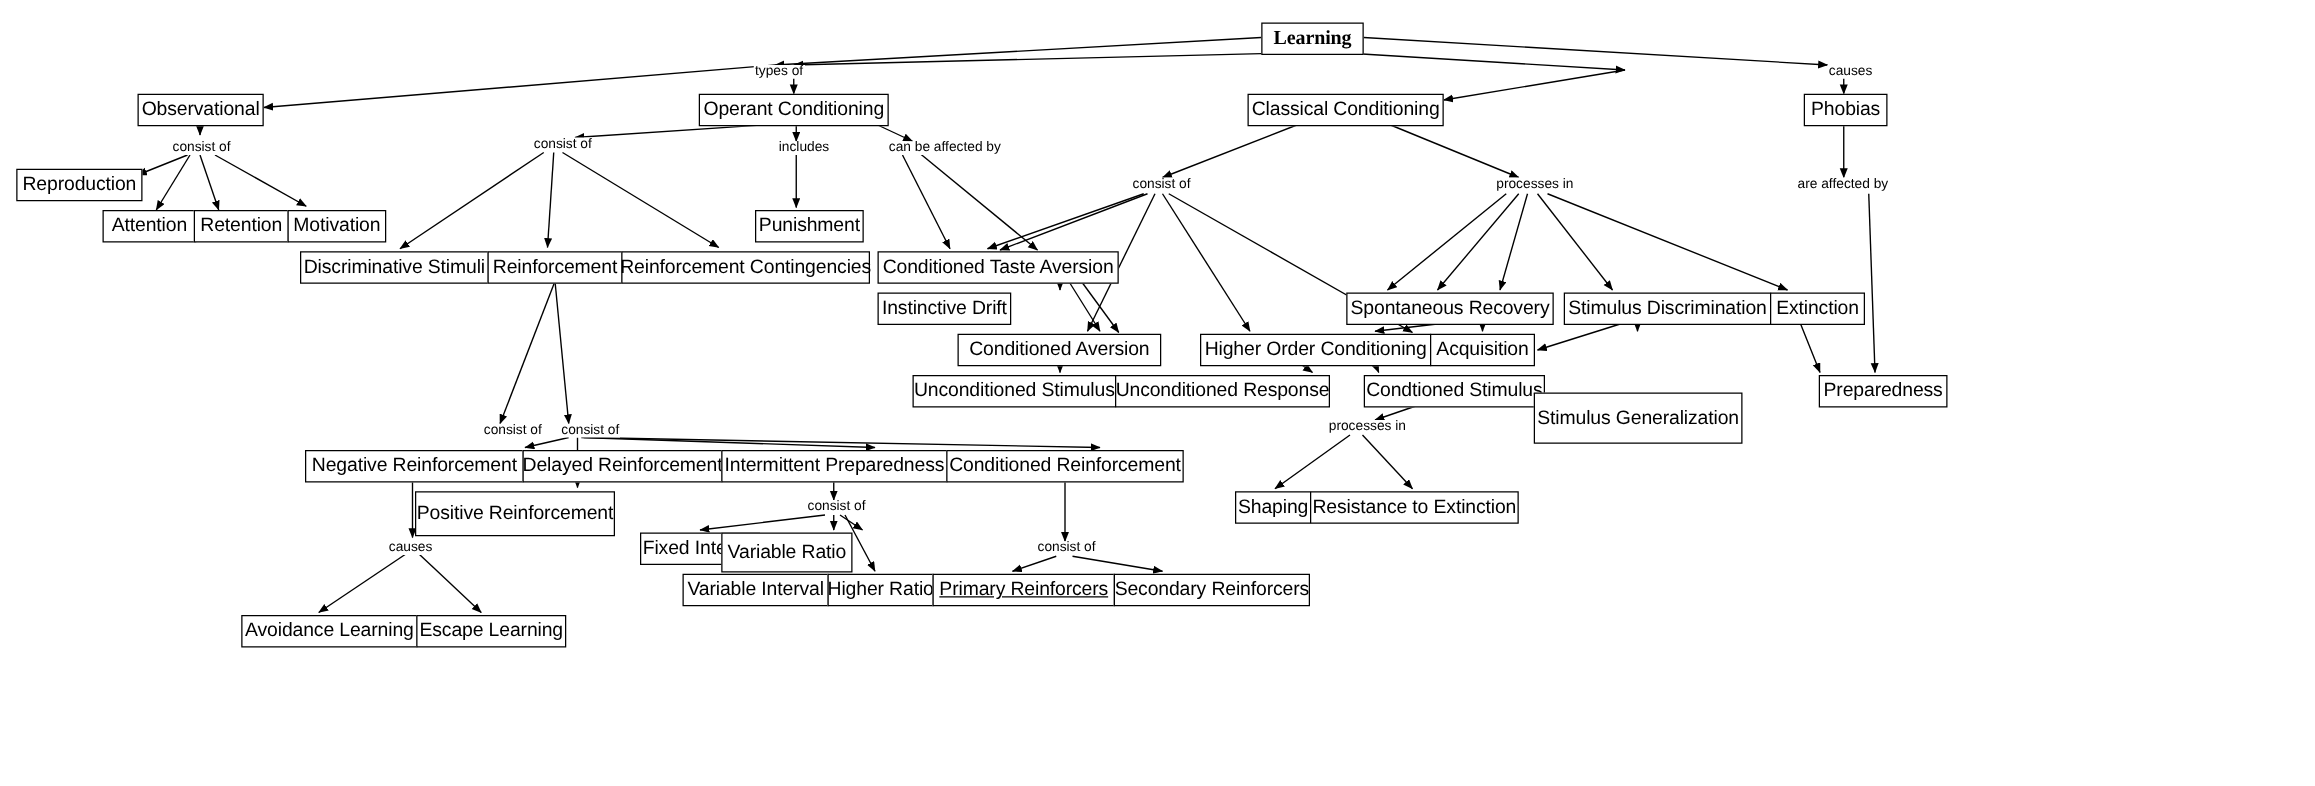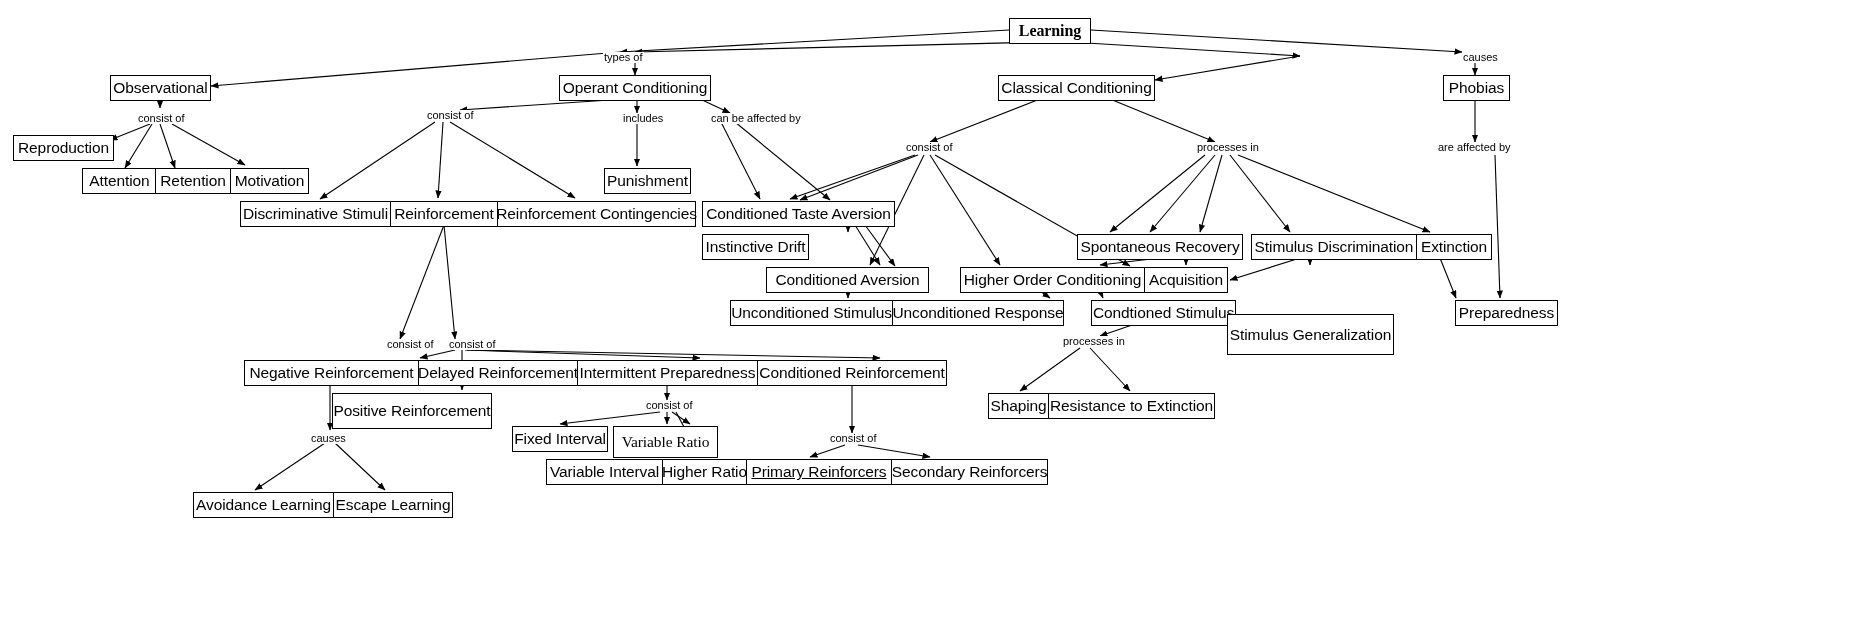--- a/index.html
+++ b/index.html
@@ -148,21 +148,21 @@
       <div class="node" style="left: 1416px; top: 234px; width: 76px; height: 24px;">Extinction</div>
       <div class="node" style="left: 1455px; top: 300px; width: 103px; height: 24px;">Preparedness</div>
       <div class="node" style="left: 988px; top: 393px; width: 61px; height: 24px;">Shaping</div>
       <div class="node" style="left: 1048px; top: 393px; width: 167px; height: 24px;">Resistance to Extinction</div>
       <div class="node" style="left: 244px; top: 360px; width: 175px; height: 24px;">Negative Reinforcement</div>
       <div class="node" style="left: 418px; top: 360px; width: 160px; height: 24px;">Delayed Reinforcement</div>
       <div class="node" style="left: 577px; top: 360px; width: 181px; height: 24px;">Intermittent Preparedness</div>
       <div class="node" style="left: 757px; top: 360px; width: 190px; height: 24px;">Conditioned Reinforcement</div>
       <div class="node" style="left: 332px; top: 393px; width: 160px; height: 36px;">Positive Reinforcement</div>
       <div class="node" style="left: 512px; top: 426px; width: 96px; height: 24px;">Fixed Interval</div>
-      <div class="node" style="left: 613px; top: 426px; width: 105px; height: 32px; font-family: Liberation Serif, serif;">Variable Ratio</div>
+      <div class="node" style="left: 577px; top: 426px; width: 105px; height: 32px;">Variable Ratio</div>
       <div class="node" style="left: 546px; top: 459px; width: 117px; height: 24px;">Variable Interval</div>
       <div class="node" style="left: 662px; top: 459px; width: 85px; height: 24px;">Higher Ratio</div>
       <div class="node" style="left: 746px; top: 459px; width: 146px; height: 24px; text-decoration: underline;">Primary Reinforcers</div>
       <div class="node" style="left: 891px; top: 459px; width: 157px; height: 24px;">Secondary Reinforcers</div>
       <div class="node" style="left: 193px; top: 492px; width: 141px; height: 24px;">Avoidance Learning</div>
       <div class="node" style="left: 333px; top: 492px; width: 120px; height: 24px;">Escape Learning</div>
     </div>
   <div id="labels">
       <span class="elabel" style="left: 603px; top: 52px;">types of</span>
       <span class="elabel" style="left: 1462px; top: 52px;">causes</span>

